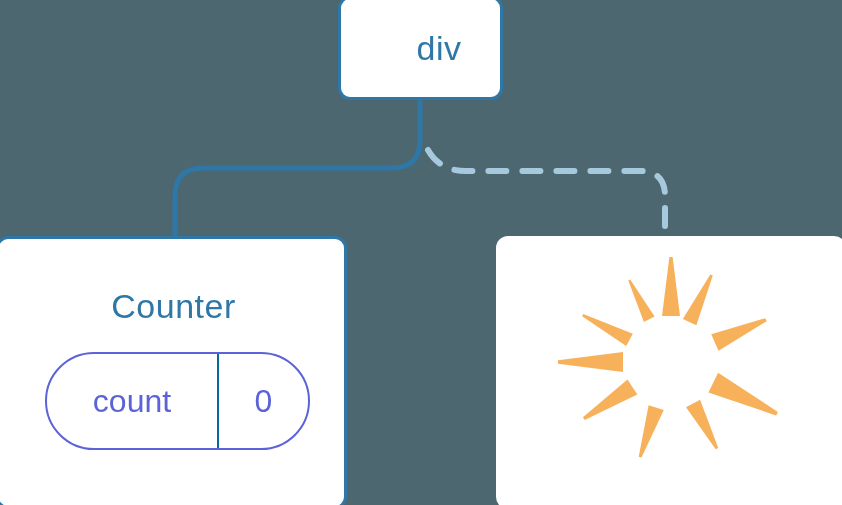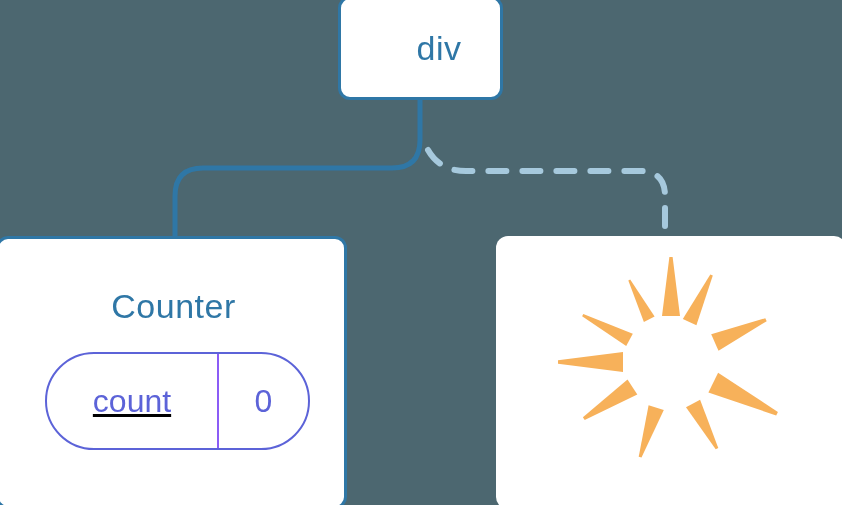--- a/index.html
+++ b/index.html
@@ -82,23 +82,22 @@
     border-radius: 49px;
     box-sizing: border-box;
     display: flex;
     align-items: stretch;
   }
   .state-pill .pill-key {
     flex: 0 0 172px;
     display: flex;
     align-items: center;
     justify-content: center;
-    border-right: 2px solid #8b5cf6;
+    border-right: 2px solid #0369a1;
     box-sizing: border-box;
-    text-decoration: underline;
   }
   .state-pill .pill-value {
     flex: 1 1 auto;
     display: flex;
     align-items: center;
     justify-content: center;
   }
   .state-pill .pill-text {
     color: #5c63d8;
     font-size: 32px;

